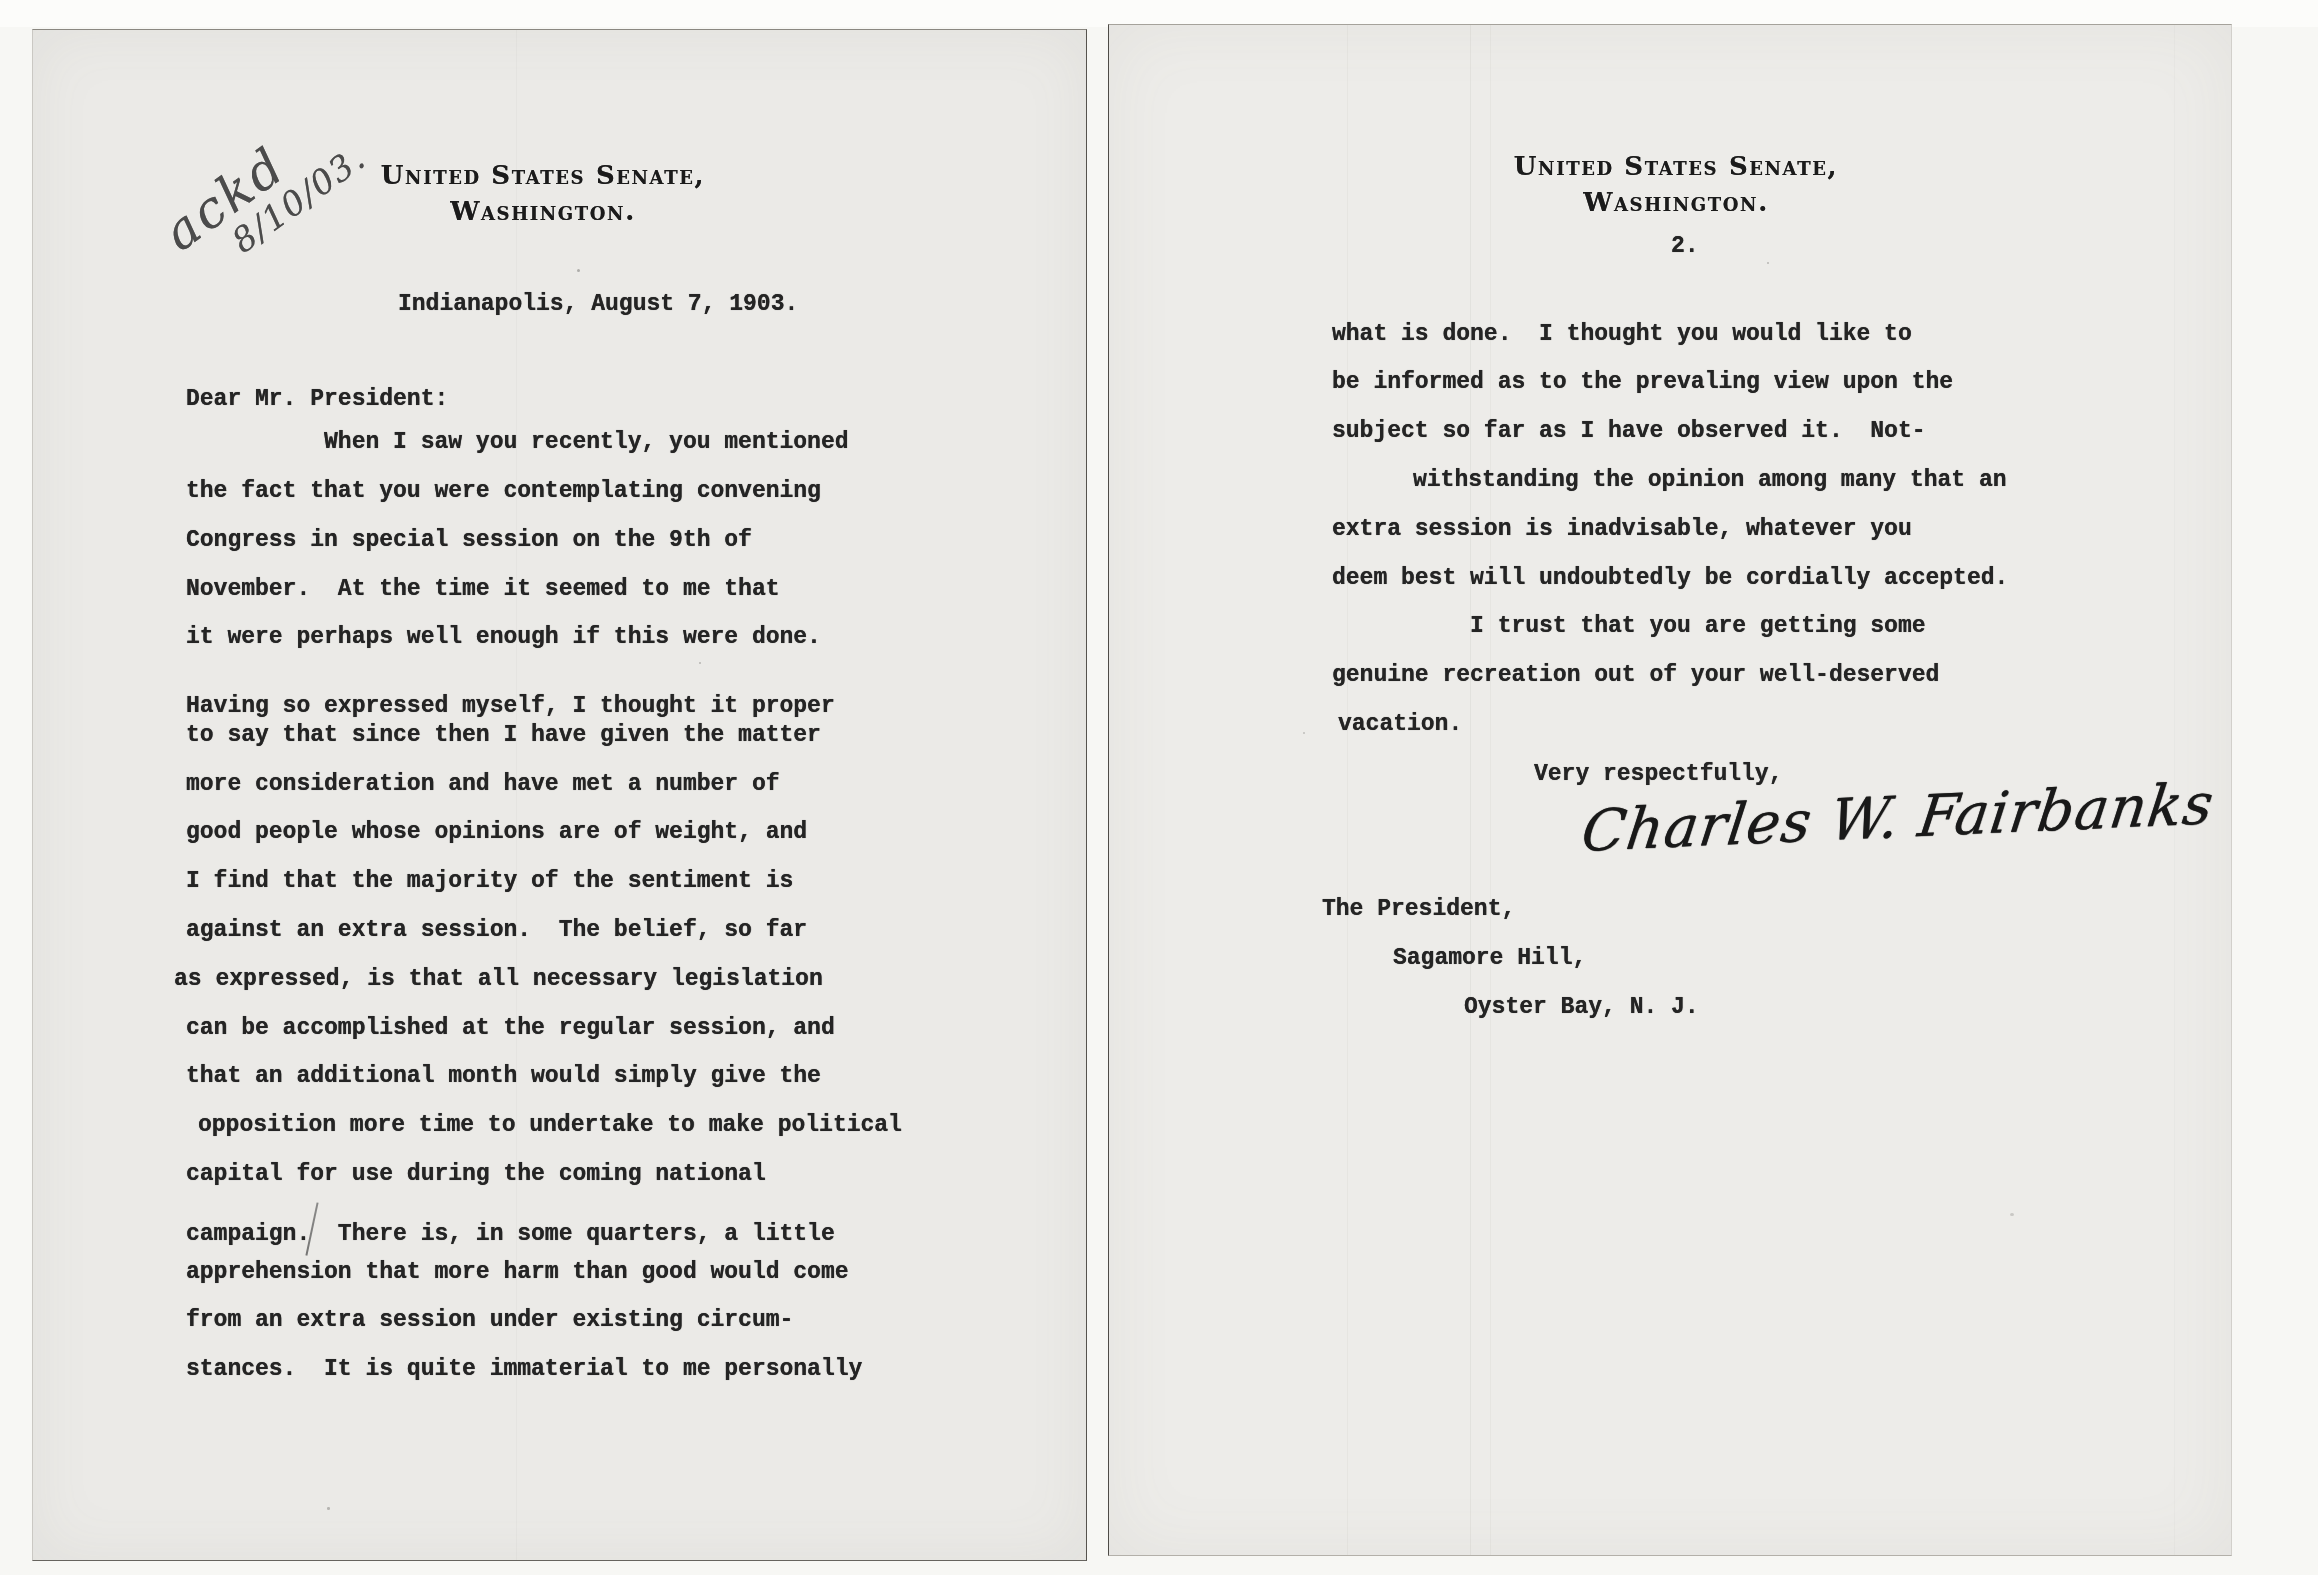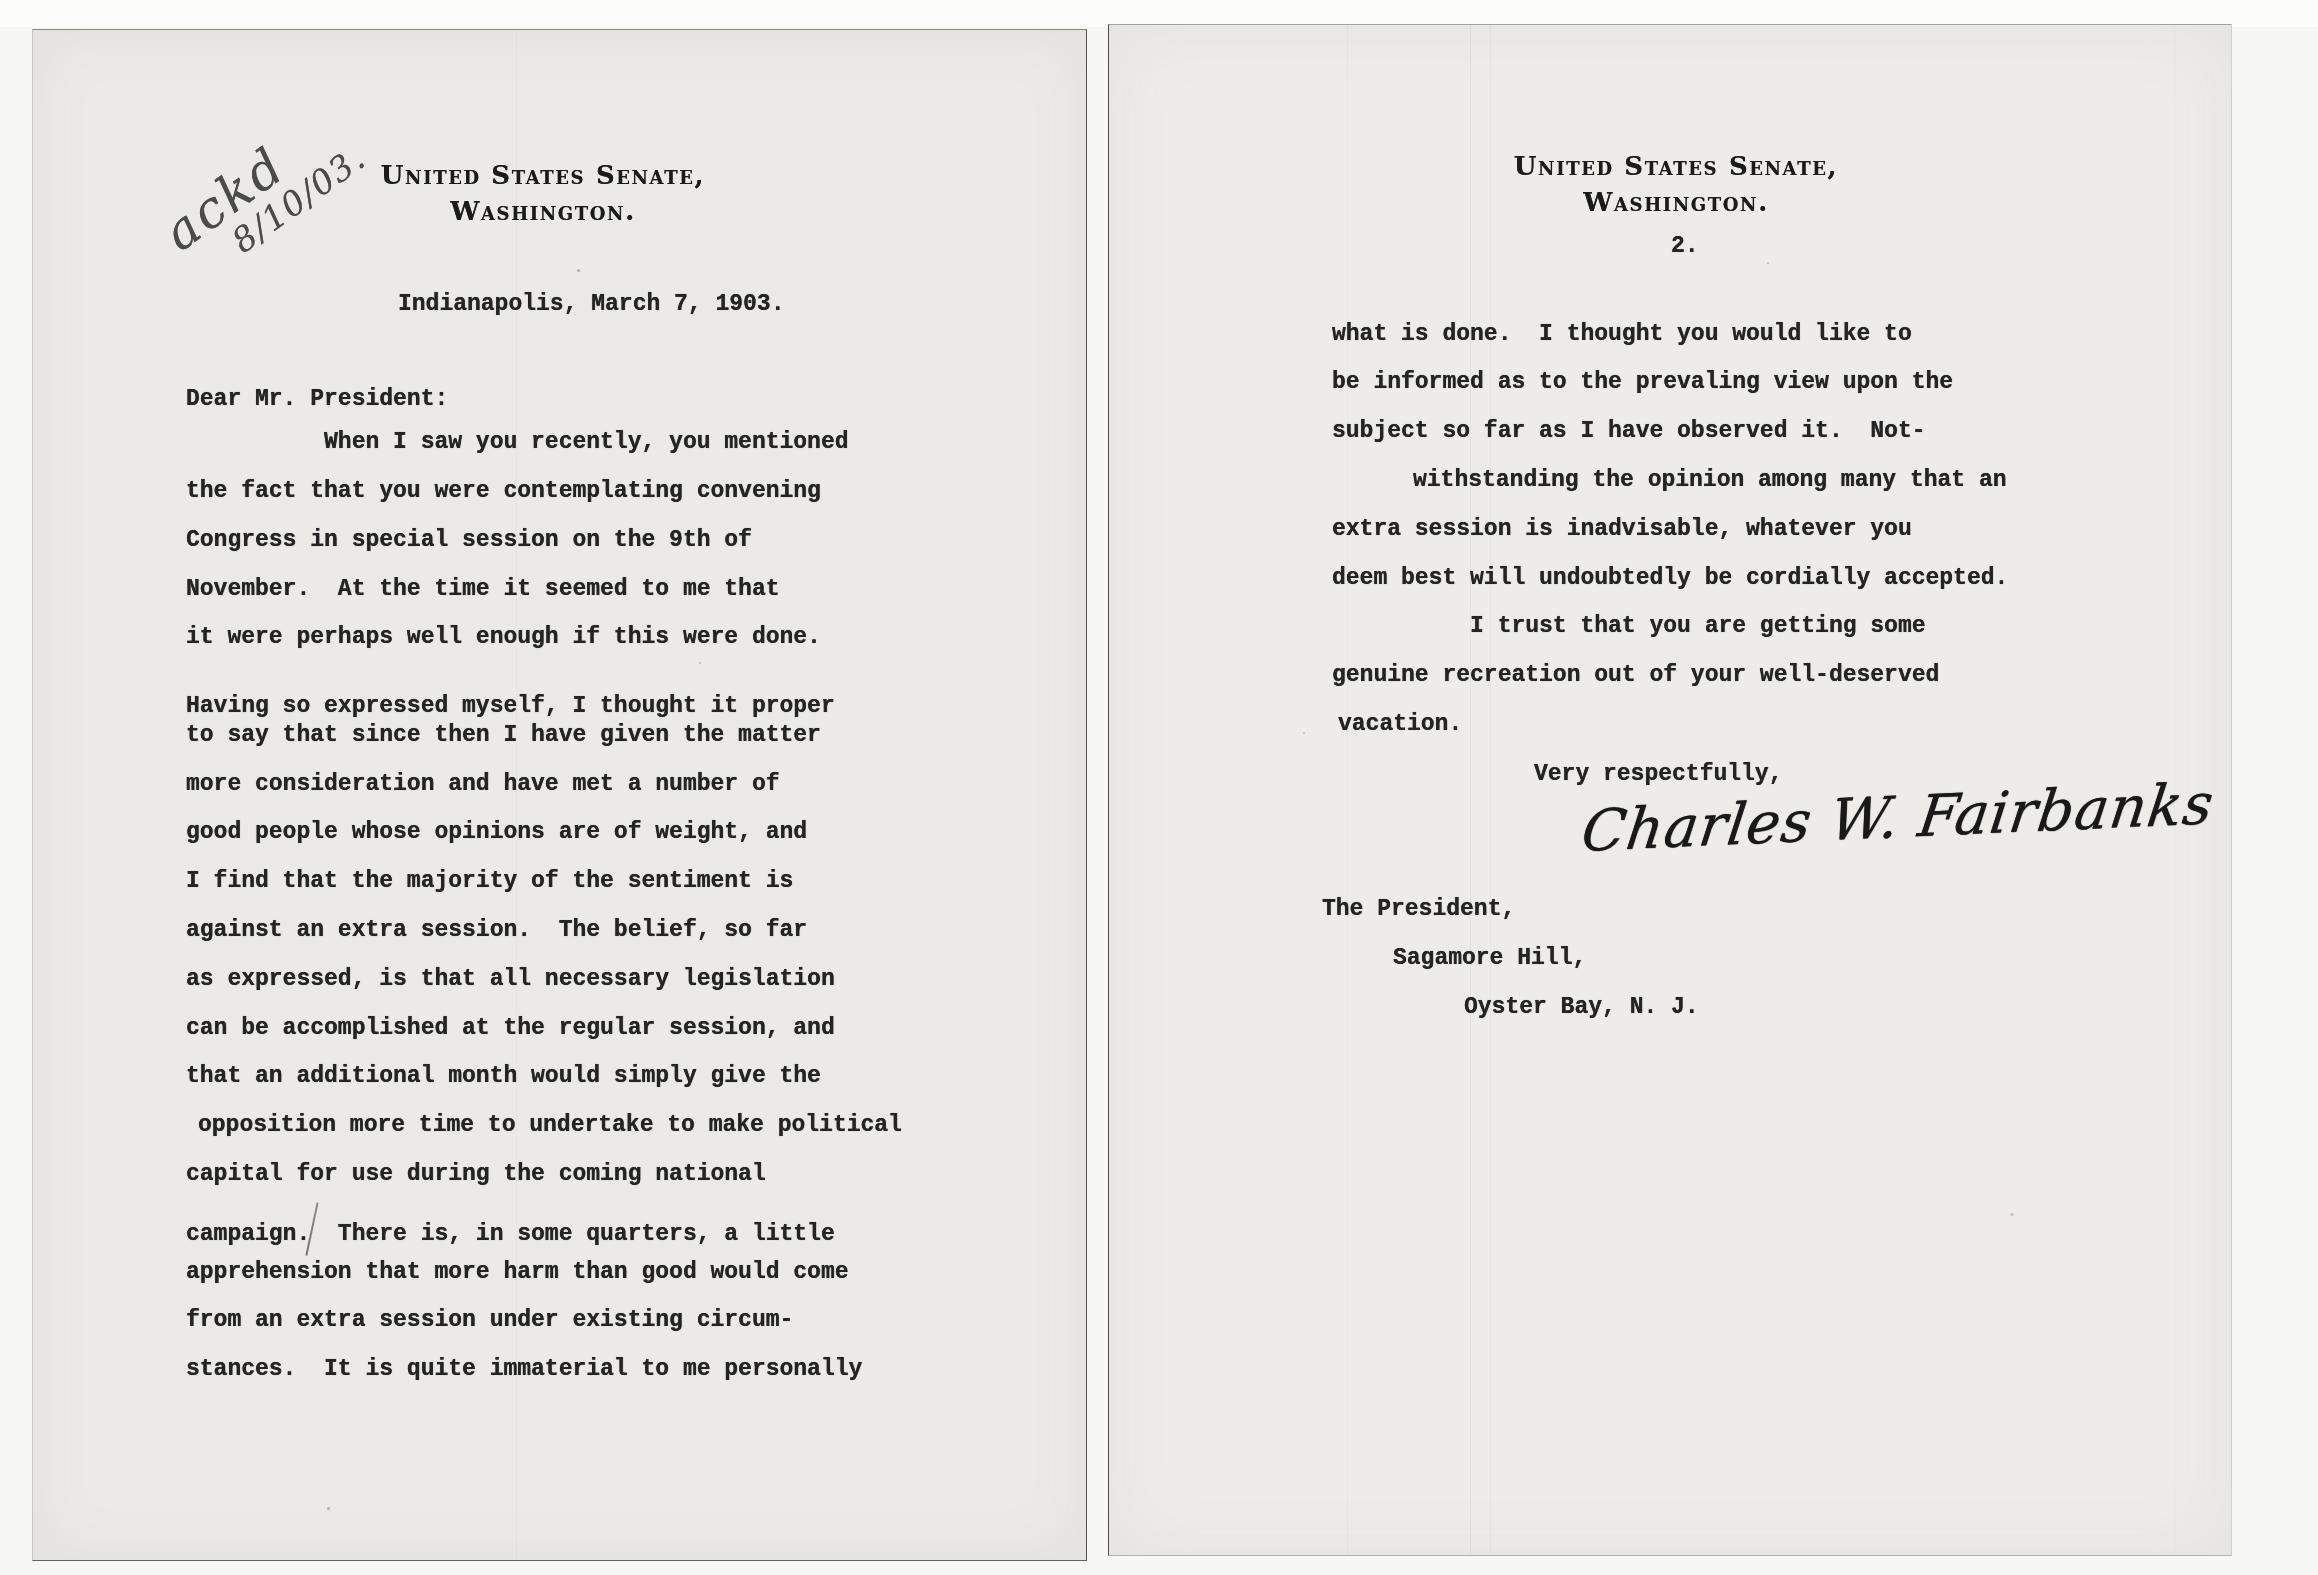--- a/index.html
+++ b/index.html
@@ -80,36 +80,36 @@
 </div>
 
 <div class="letterhead" style="left:543px;top:162px;">United States Senate,</div>
 <div class="letterhead" style="left:543px;top:198px;font-size:26px;">Washington.</div>
 
 <div class="annotation">
   <div class="a1">ackd</div>
   <div class="a2">8/10/03.</div>
 </div>
 
-<div class="tw" style="left:398px;top:293px;">Indianapolis, March 7, 1903.</div>
+<div class="tw" style="left:398px;top:293px;">Indianapolis, August 7, 1903.</div>
 
 <div class="tw" style="left:186px;top:388px;">Dear Mr. President:</div>
 
 <div class="tw" style="left:186px;top:431px;">          When I saw you recently, you mentioned</div>
 <div class="tw" style="left:186px;top:480px;">the fact that you were contemplating convening</div>
 <div class="tw" style="left:186px;top:529px;">Congress in special session on the 9th of</div>
 <div class="tw" style="left:186px;top:578px;">November.  At the time it seemed to me that</div>
 <div class="tw" style="left:186px;top:626px;">it were perhaps well enough if this were done.</div>
 <div class="tw" style="left:186px;top:675px;margin-top:20px;">Having so expressed myself, I thought it proper</div>
 <div class="tw" style="left:186px;top:724px;">to say that since then I have given the matter</div>
 <div class="tw" style="left:186px;top:773px;">more consideration and have met a number of</div>
 <div class="tw" style="left:186px;top:821px;">good people whose opinions are of weight, and</div>
 <div class="tw" style="left:186px;top:870px;">I find that the majority of the sentiment is</div>
 <div class="tw" style="left:186px;top:919px;">against an extra session.  The belief, so far</div>
-<div class="tw" style="left:186px;top:968px;">as expressed, is that all necessary legislation</div>
+<div class="tw" style="left:174px;top:968px;">as expressed, is that all necessary legislation</div>
 <div class="tw" style="left:186px;top:1017px;">can be accomplished at the regular session, and</div>
 <div class="tw" style="left:186px;top:1065px;">that an additional month would simply give the</div>
 <div class="tw" style="left:186px;top:1114px;margin-left:12px;">opposition more time to undertake to make political</div>
 <div class="tw" style="left:186px;top:1163px;">capital for use during the coming national</div>
 <div class="tw" style="left:186px;top:1212px;margin-top:11px;">campaign.  There is, in some quarters, a little</div>
 <div class="tw" style="left:186px;top:1261px;">apprehension that more harm than good would come</div>
 <div class="tw" style="left:186px;top:1309px;">from an extra session under existing circum-</div>
 <div class="tw" style="left:186px;top:1358px;">stances.  It is quite immaterial to me personally</div>
 
 <div class="penmark"></div>

